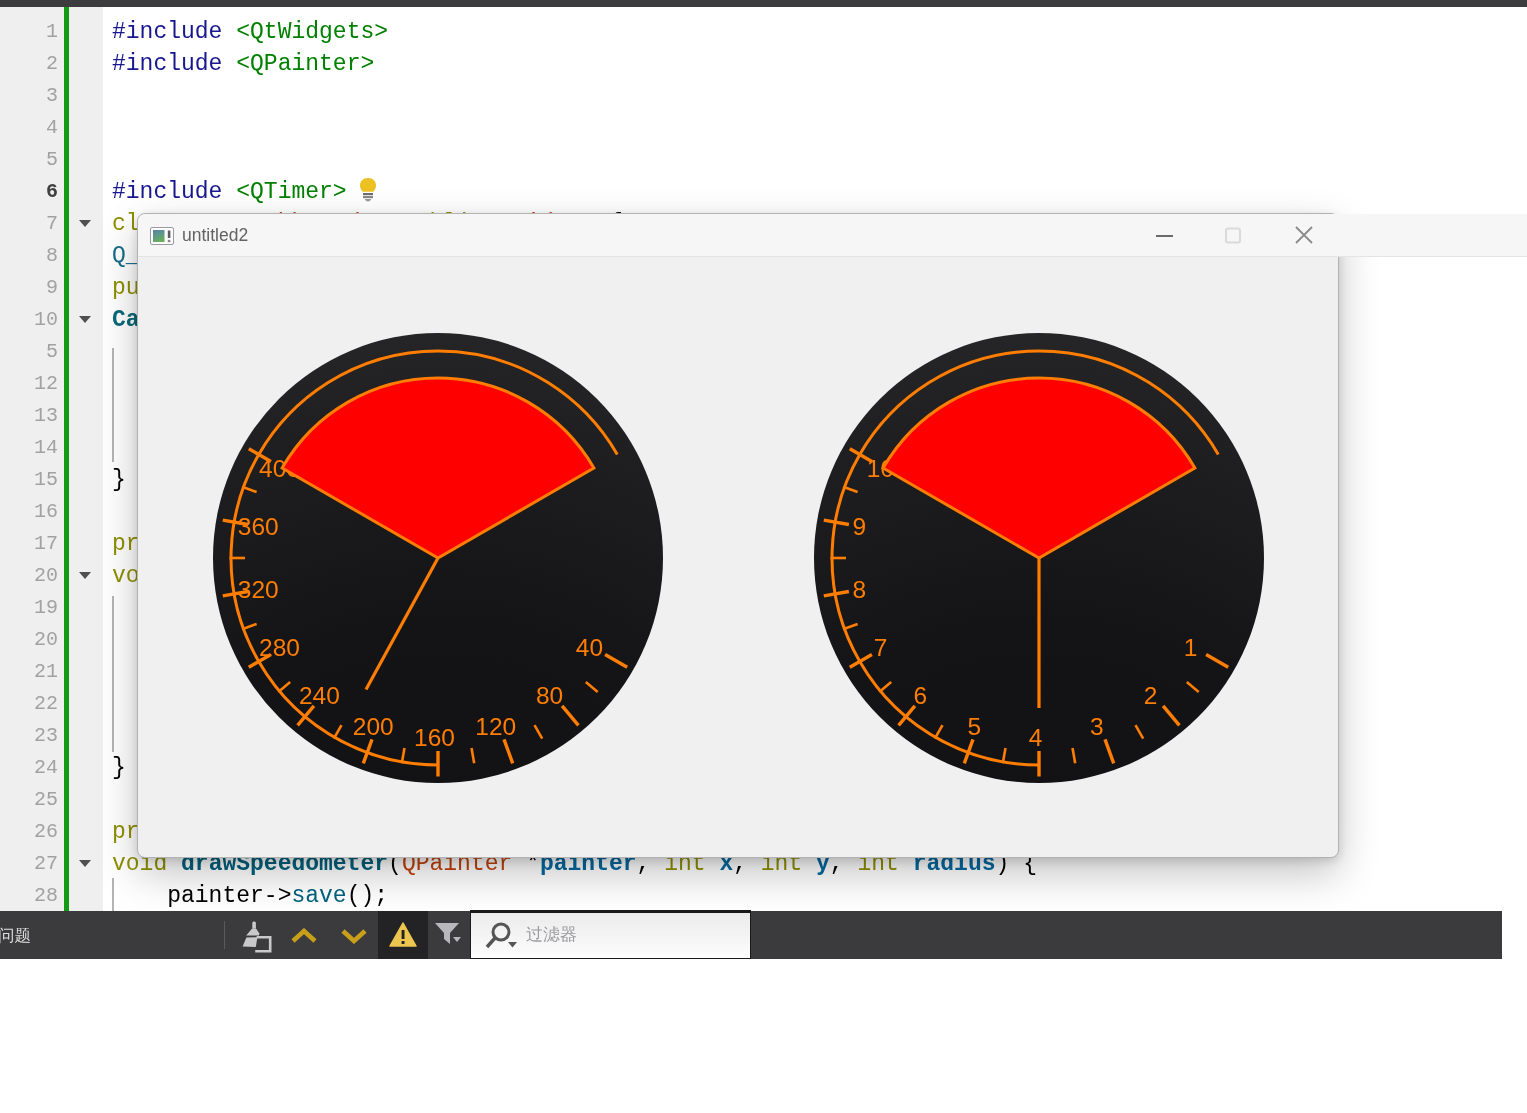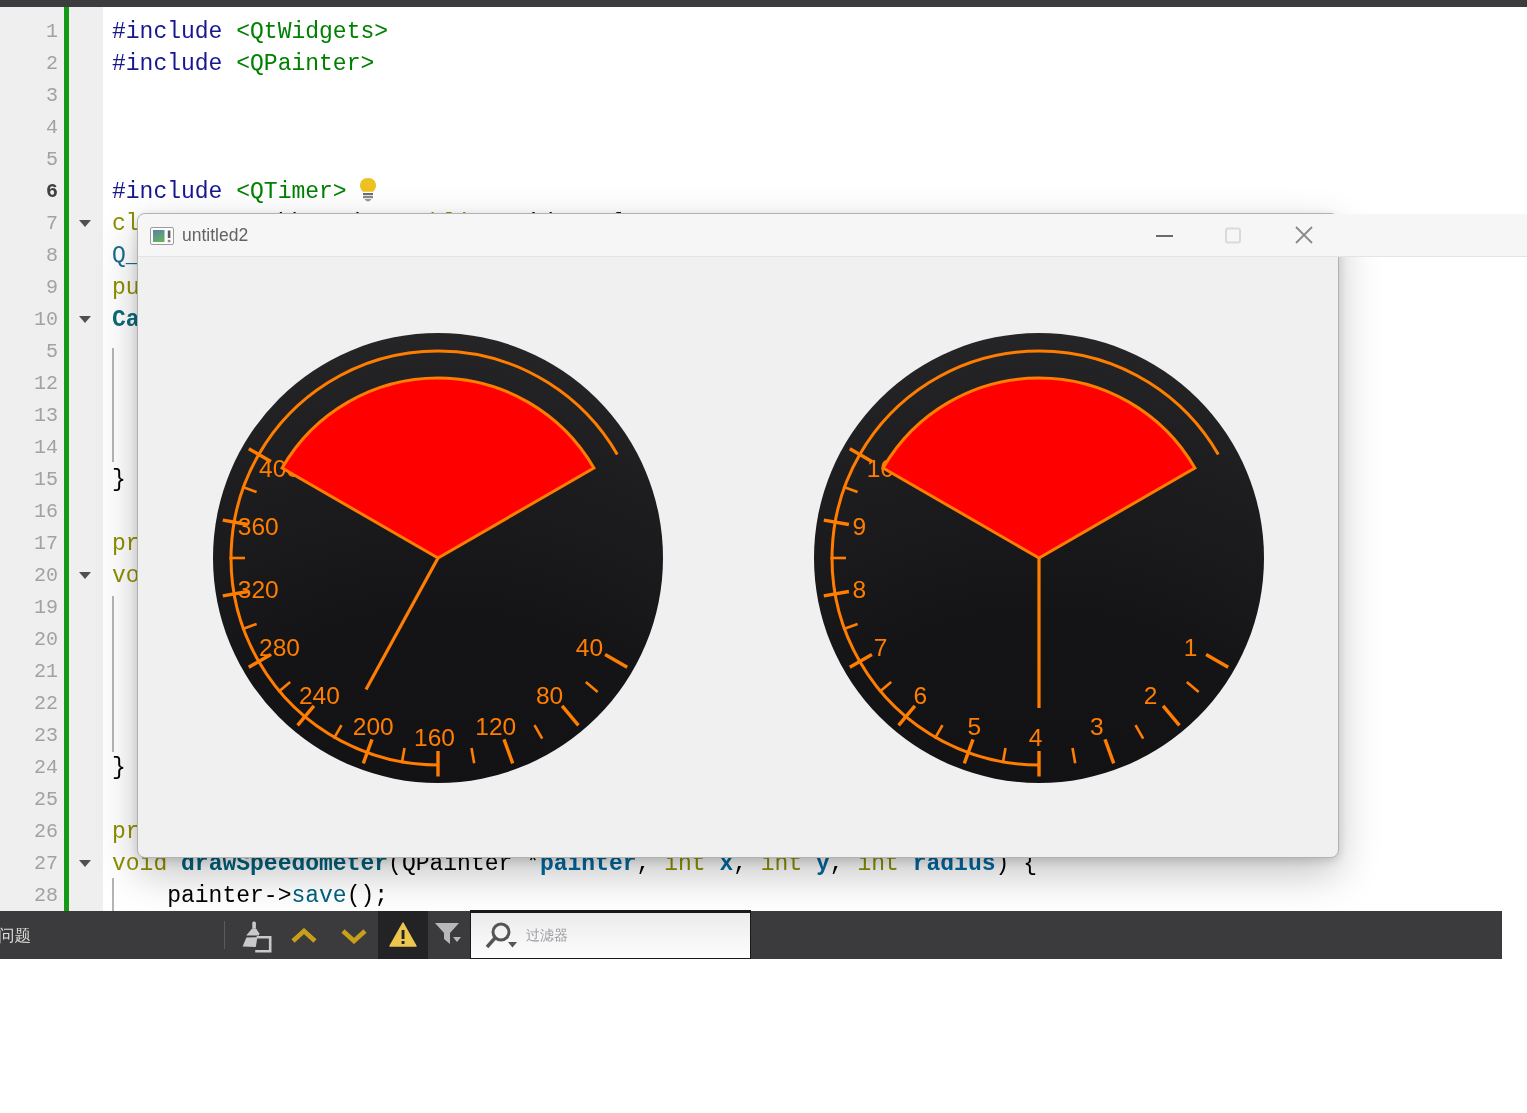--- a/index.html
+++ b/index.html
@@ -9,21 +9,21 @@
 #greenbar { position:absolute; left:64px; top:7px; width:5px; height:904px; background:#149a14; }
 #foldcol { position:absolute; left:69px; top:7px; width:34px; height:904px; background:#efeff0; }
 .num { position:absolute; left:0; width:58px; height:32px; line-height:32px; text-align:right;
   font-family:"Liberation Mono", monospace; font-size:20px; color:#a2a2a2; }
 .num.cur { color:#404040; font-weight:bold; }
 .cl { position:absolute; left:112px; height:32px; line-height:32px; white-space:pre;
   font-family:"Liberation Mono", monospace; font-size:23px; color:#000; }
 .pp { color:#17178f; }
 .str { color:#008000; }
 .kw { color:#8f8f00; }
-.ty { color:#000000; }
+.ty { color:#c2410c; }
 .mac { color:#156d8d; }
 .fn { color:#0a6a7a; font-weight:bold; }
 .fnb { color:#00627e; font-weight:bold; }
 .fnc { color:#00627e; }
 .vb { color:#0369a1; font-weight:bold; }
 .fold { position:absolute; left:79px; width:0; height:0;
   border-left:6px solid transparent; border-right:6px solid transparent; border-top:7px solid #505050; }
 .guide { position:absolute; left:112px; width:1.5px; background:#b4b4b4; }
 #win { position:absolute; left:137px; top:213px; width:1202px; height:645px;
   background:#f0f0f1; border:1px solid #b2b2b2; border-radius:8px;
@@ -33,21 +33,21 @@
 #title .txt { position:absolute; left:44px; top:0; height:43px; line-height:43px;
   font-size:17.5px; color:#636363; }
 #probbar { position:absolute; left:0; top:911px; width:1502px; height:48px; background:#3b3b3d; }
 #probbar .lbl { position:absolute; left:-2px; top:0; height:48px; line-height:48px;
   font-size:16.5px; color:#dcdcdc; }
 #probbar .sep { position:absolute; left:224px; top:10px; width:1px; height:28px; background:#5a5a5a; }
 #warnbox { position:absolute; left:378px; top:0; width:50px; height:48px; background:#232325; }
 #searchbox { position:absolute; left:470px; top:-1px; width:281px; height:49px;
   background:linear-gradient(#ebebeb, #fdfdfd); border:1px solid #1a1a1c; border-top-width:3px; }
 #searchbox .ph { position:absolute; left:55px; top:0; height:44px; line-height:44px;
-  font-size:14px; color:#9a9aa0; }
+  font-size:17px; color:#9a9aa0; }
 #errrow { position:absolute; left:0; top:959px; width:1527px; height:40px; background:#fff; }
 #errrow .txt { position:absolute; left:63px; top:0; height:40px; line-height:40px;
   font-size:19px; color:#1b1b1b; }
 </style></head>
 <body>
 <div id="page">
 <div id="topbar"></div>
 <div id="gutter"></div>
 <div id="greenbar"></div>
 <div id="foldcol"></div>

